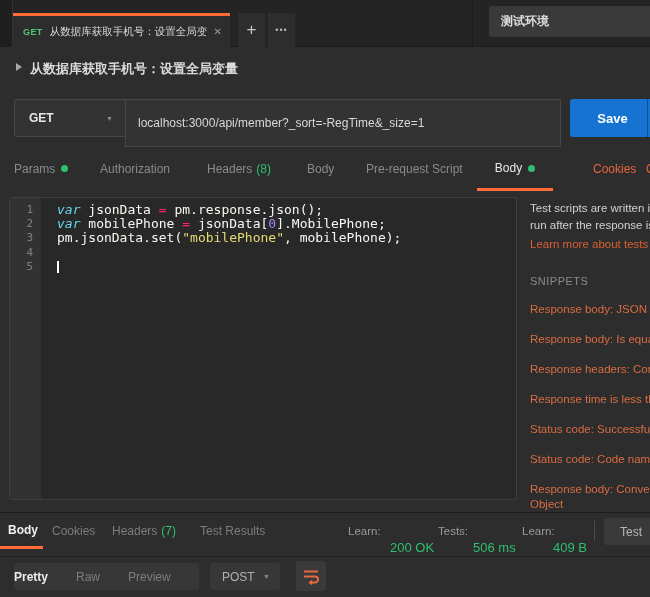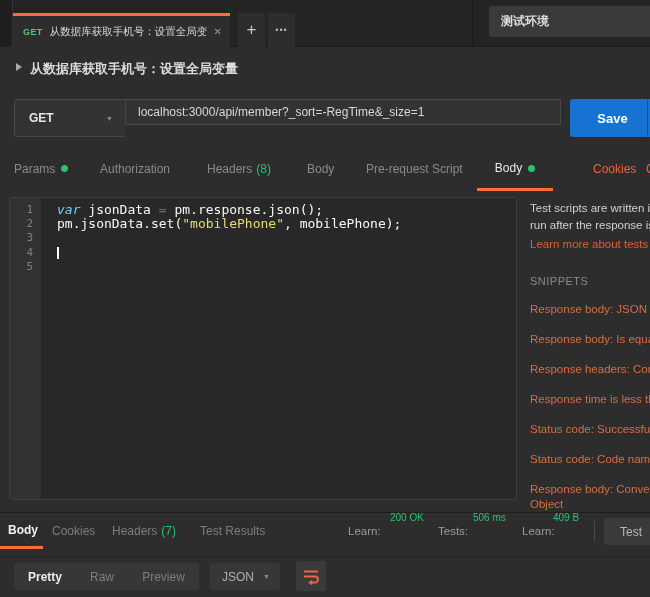--- a/index.html
+++ b/index.html
@@ -25,21 +25,21 @@
   
   .req-caret{left:16px;top:63px;width:0;height:0;border-left:6px solid #a8a8a8;
              border-top:4px solid transparent;border-bottom:4px solid transparent;}
   .req-title{left:30px;top:60px;font-size:13px;font-weight:700;color:#dcdcdc;white-space:nowrap;}
 
   
   .method-box{left:14px;top:99px;width:111px;height:38px;background:#333333;border:1px solid #474747;border-right:none;
               border-radius:3px 0 0 3px;box-sizing:border-box;display:flex;align-items:center;padding-left:14px;
               color:#e6e6e6;font-size:12px;font-weight:700;}
   .method-caret{margin-left:auto;margin-right:12px;color:#8a8a8a;font-size:7px;font-weight:400;}
-  .url-box{left:125px;top:99px;width:436px;height:26px;background:#333333;border:1px solid #474747;box-sizing:border-box;
+  .url-box{left:125px;top:99px;width:436px;height:48px;background:#333333;border:1px solid #474747;box-sizing:border-box;
            display:flex;align-items:center;padding-left:12px;color:#d8d8d8;font-size:12px;white-space:nowrap;overflow:hidden;}
   .send-btn{left:570px;top:99px;width:85px;height:38px;background:#1673d2;border-radius:3px;color:#ffffff;
             font-weight:700;font-size:13px;display:flex;align-items:center;justify-content:center;cursor:pointer;}
   .send-split{left:647px;top:99px;width:1px;height:38px;background:rgba(0,0,0,.3);z-index:2;}
 
   
   .rtab{top:148px;height:43px;line-height:43px;font-size:12px;color:#8a8a8a;white-space:nowrap;cursor:pointer;}
   .dot{display:inline-block;width:7px;height:7px;border-radius:50%;background:#2fbf71;margin-left:6px;vertical-align:1px;}
   .count{color:#2fbf71;margin-left:4px;}
   .rtab-tests{left:477px;top:148px;width:76px;height:43px;border-bottom:3px solid #ff6c37;box-sizing:border-box;
@@ -70,30 +70,30 @@
   .sb-snip-title{margin-top:25px;font-size:11px;color:#8a8a8a;letter-spacing:.5px;}
   .snippet{margin-top:15px;font-size:11.5px;color:#d96c41;line-height:15px;cursor:pointer;}
   .snip-line{white-space:nowrap;}
 
   
   .resp-divider{left:0;top:512px;width:650px;height:1px;background:#1e1e1e;}
   .resp-tab-body{left:0;top:513px;width:43px;height:36px;border-bottom:3px solid #ff6c37;box-sizing:border-box;
                  color:#f0f0f0;font-weight:700;font-size:12px;display:flex;align-items:center;padding-left:8px;cursor:pointer;}
   .resp-tab{top:513px;height:36px;line-height:36px;font-size:12px;color:#7d7d7d;white-space:nowrap;cursor:pointer;}
   .meta-label{top:513px;height:36px;line-height:36px;font-size:11.5px;color:#9a9a9a;white-space:nowrap;}
-  .meta-value{top:500px;height:36px;line-height:36px;font-size:10px;color:#2fbf71;white-space:nowrap;}
+  .meta-value{top:530px;height:36px;line-height:36px;font-size:13px;color:#2fbf71;white-space:nowrap;}
   .meta-divider{left:594px;top:521px;width:1px;height:20px;background:#4a4a4a;}
   .save-btn{left:604px;top:518px;width:92px;height:27px;background:#3a3a3a;border-radius:3px;color:#b8b8b8;
             font-size:12px;display:flex;align-items:center;padding-left:16px;box-sizing:border-box;cursor:pointer;white-space:nowrap;}
 
   
   .fmt-divider{left:0;top:556px;width:650px;height:1px;background:#232323;}
   .view-group{left:14px;top:563px;width:185px;height:27px;background:#373737;border-radius:3px;
               display:flex;align-items:center;}
-  .view-seg{font-size:12px;text-align:center;color:#7d7d7d;cursor:pointer;}
+  .view-seg{font-size:12px;color:#7d7d7d;cursor:pointer;}
   .view-seg.active{color:#ececec;font-weight:700;}
   .lang-select{left:210px;top:563px;width:70px;height:27px;background:#373737;border-radius:3px;display:flex;
                align-items:center;padding:0 10px 0 12px;box-sizing:border-box;color:#b0b0b0;font-size:12px;cursor:pointer;}
   .lang-caret{margin-left:auto;color:#8a8a8a;font-size:7px;}
   .wrap-btn{left:296px;top:561px;width:30px;height:30px;background:#3a3a3a;border-radius:3px;
             display:flex;align-items:center;justify-content:center;cursor:pointer;}
 </style>
 </head>
 <body>
 
@@ -162,20 +162,21 @@
   <div class="abs editor">
     <div class="gutter">
         <div class="ln">1</div>
         <div class="ln">2</div>
         <div class="ln">3</div>
         <div class="ln">4</div>
         <div class="ln">5</div>
       </div>
     <div class="code">
         <div class="code-line"><span class="tok-kw">var</span><span class="tok-pl"> jsonData </span><span class="tok-op">=</span><span class="tok-pl"> pm.response.json();</span></div>
+        <div class="code-line"><span class="tok-kw">var</span><span class="tok-pl"> mobilePhone </span><span class="tok-op">=</span><span class="tok-pl"> jsonData[</span><span class="tok-num">0</span><span class="tok-pl">].MobilePhone;</span></div>
         <div class="code-line"><span class="tok-pl">pm.jsonData.set(</span><span class="tok-str">"mobilePhone"</span><span class="tok-pl">, mobilePhone);</span></div>
         <div class="code-line"></div>
         <div class="code-line"><span class="caret-bar"></span></div>
       </div>
   </div>
 
   <div class="abs tests-sidebar">
     <div class="sb-desc">Test scripts are written in JavaScript, and are</div>
     <div class="sb-desc">run after the response is received.</div>
     <div class="sb-link">Learn more about tests scripts</div>
@@ -231,21 +232,21 @@
     <span>Test</span>
   </div>
 
   <div class="abs fmt-divider"></div>
   <div class="abs view-group">
     <span class="view-seg active" style="width:62px;">Pretty</span>
     <span class="view-seg" style="width:52px;">Raw</span>
     <span class="view-seg" style="width:71px;">Preview</span>
   </div>
   <div class="abs lang-select">
-    <span>JSON</span>
+    <span>POST</span>
     <span class="lang-caret">▼</span>
   </div>
   <div class="abs wrap-btn">
     <svg width="18" height="18" viewBox="0 0 18 18">
       <path d="M2 4.5h14" stroke="#e8683c" stroke-width="2" fill="none"></path>
       <path d="M2 9.5h8" stroke="#e8683c" stroke-width="2" fill="none"></path>
       <path d="M10 9.5h3a3 3 0 0 1 0 6h-4" stroke="#e8683c" stroke-width="2" fill="none"></path>
       <path d="M10.2 12.7 L6.2 15.5 L10.2 18.3 z" fill="#e8683c"></path>
     </svg>
   </div>

